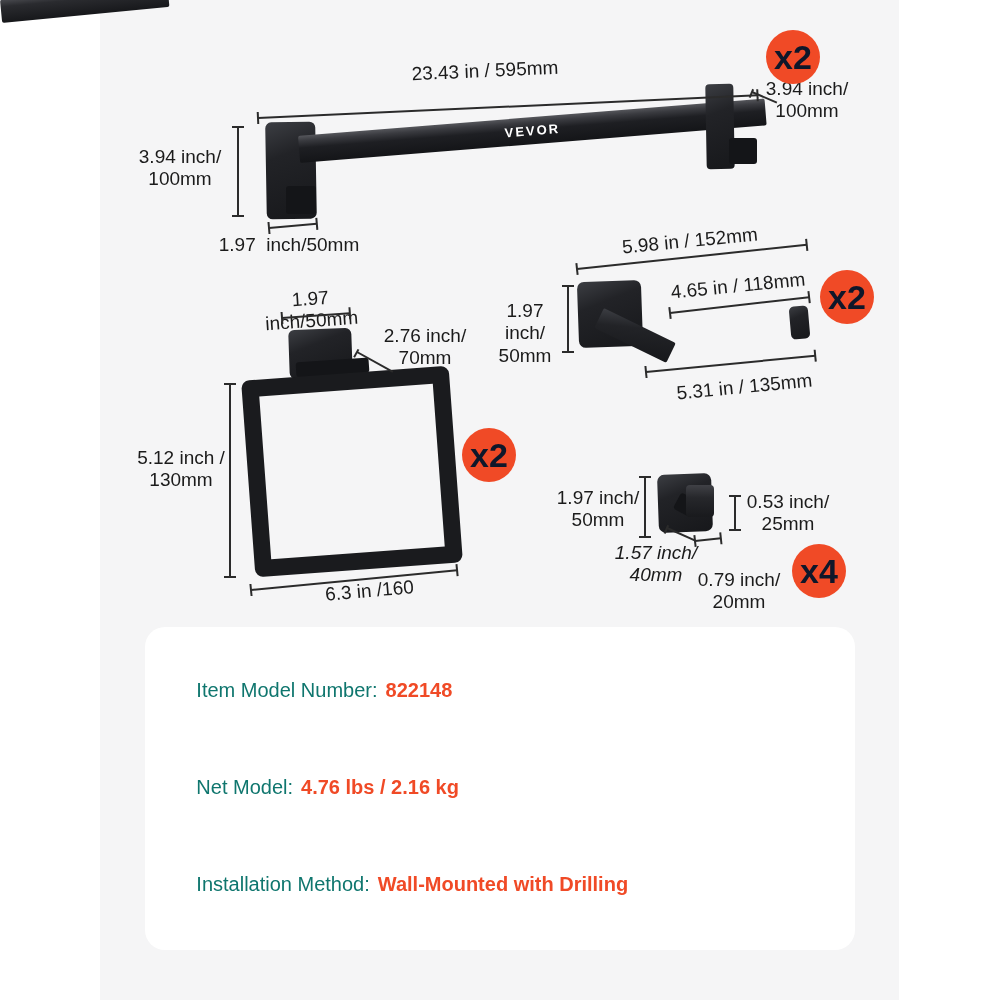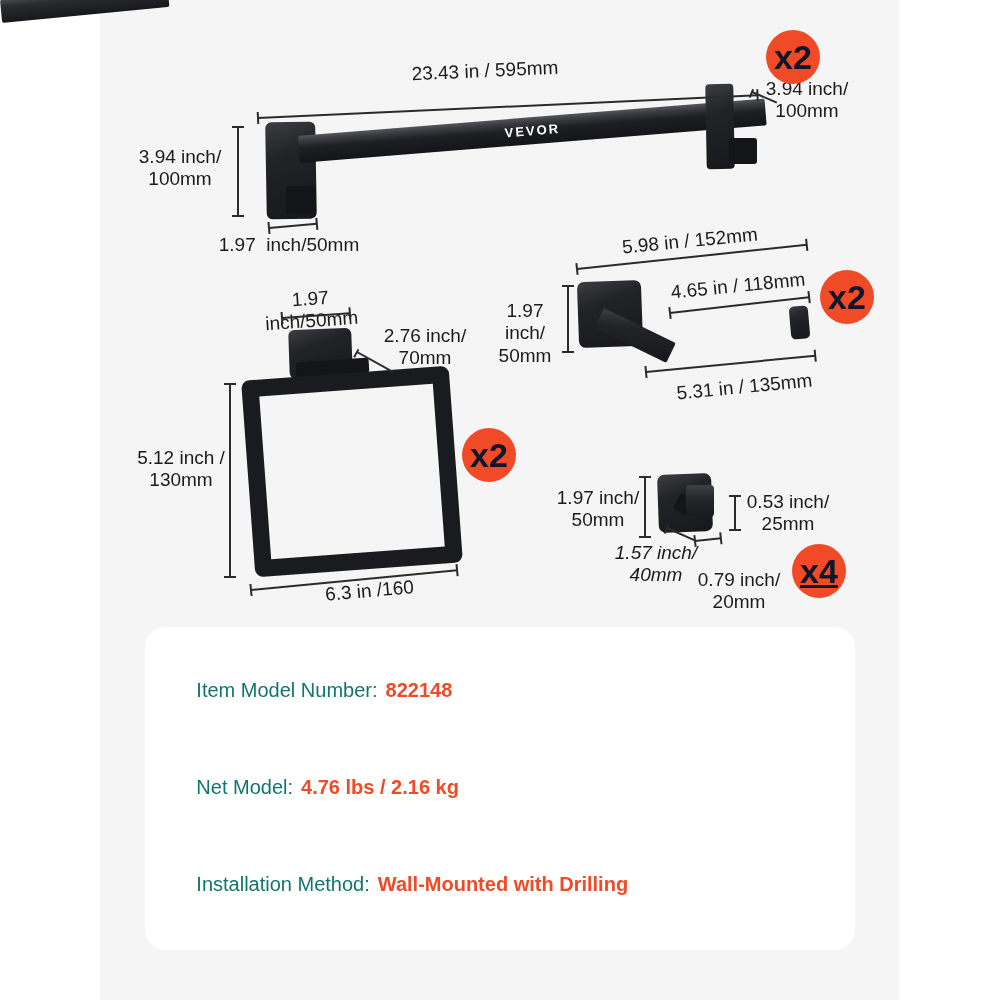--- a/index.html
+++ b/index.html
@@ -146,21 +146,21 @@
     <div class="dlv" style="left:734px;top:496px;height:34px;"></div>
 
     <div class="pl" style="left:667px;top:527px;width:31px;transform:rotate(24deg);"></div>
     <div class="lbl" style="left:612px;top:542px;width:88px;font-style:italic;">1.57 inch/
 40mm</div>
 
     <div class="dl" style="left:695px;top:540px;width:26px;transform:rotate(-6deg);"></div>
     <div class="lbl" style="left:696px;top:569px;width:86px;">0.79 inch/
 20mm</div>
 
-    <div class="badge" style="left:792px;top:544px;text-decoration:underline;">x4</div>
+    <div class="badge" style="left:792px;top:544px;">x4</div>
   </div>
 
   <div class="card">
     <div class="spec-row">
       <span class="spec-label">Item Model Number:</span><span class="spec-value">822148</span>
     </div>
     <div class="spec-row">
       <span class="spec-label">Net Model:</span><span class="spec-value">4.76 lbs / 2.16 kg</span>
     </div>
     <div class="spec-row">

